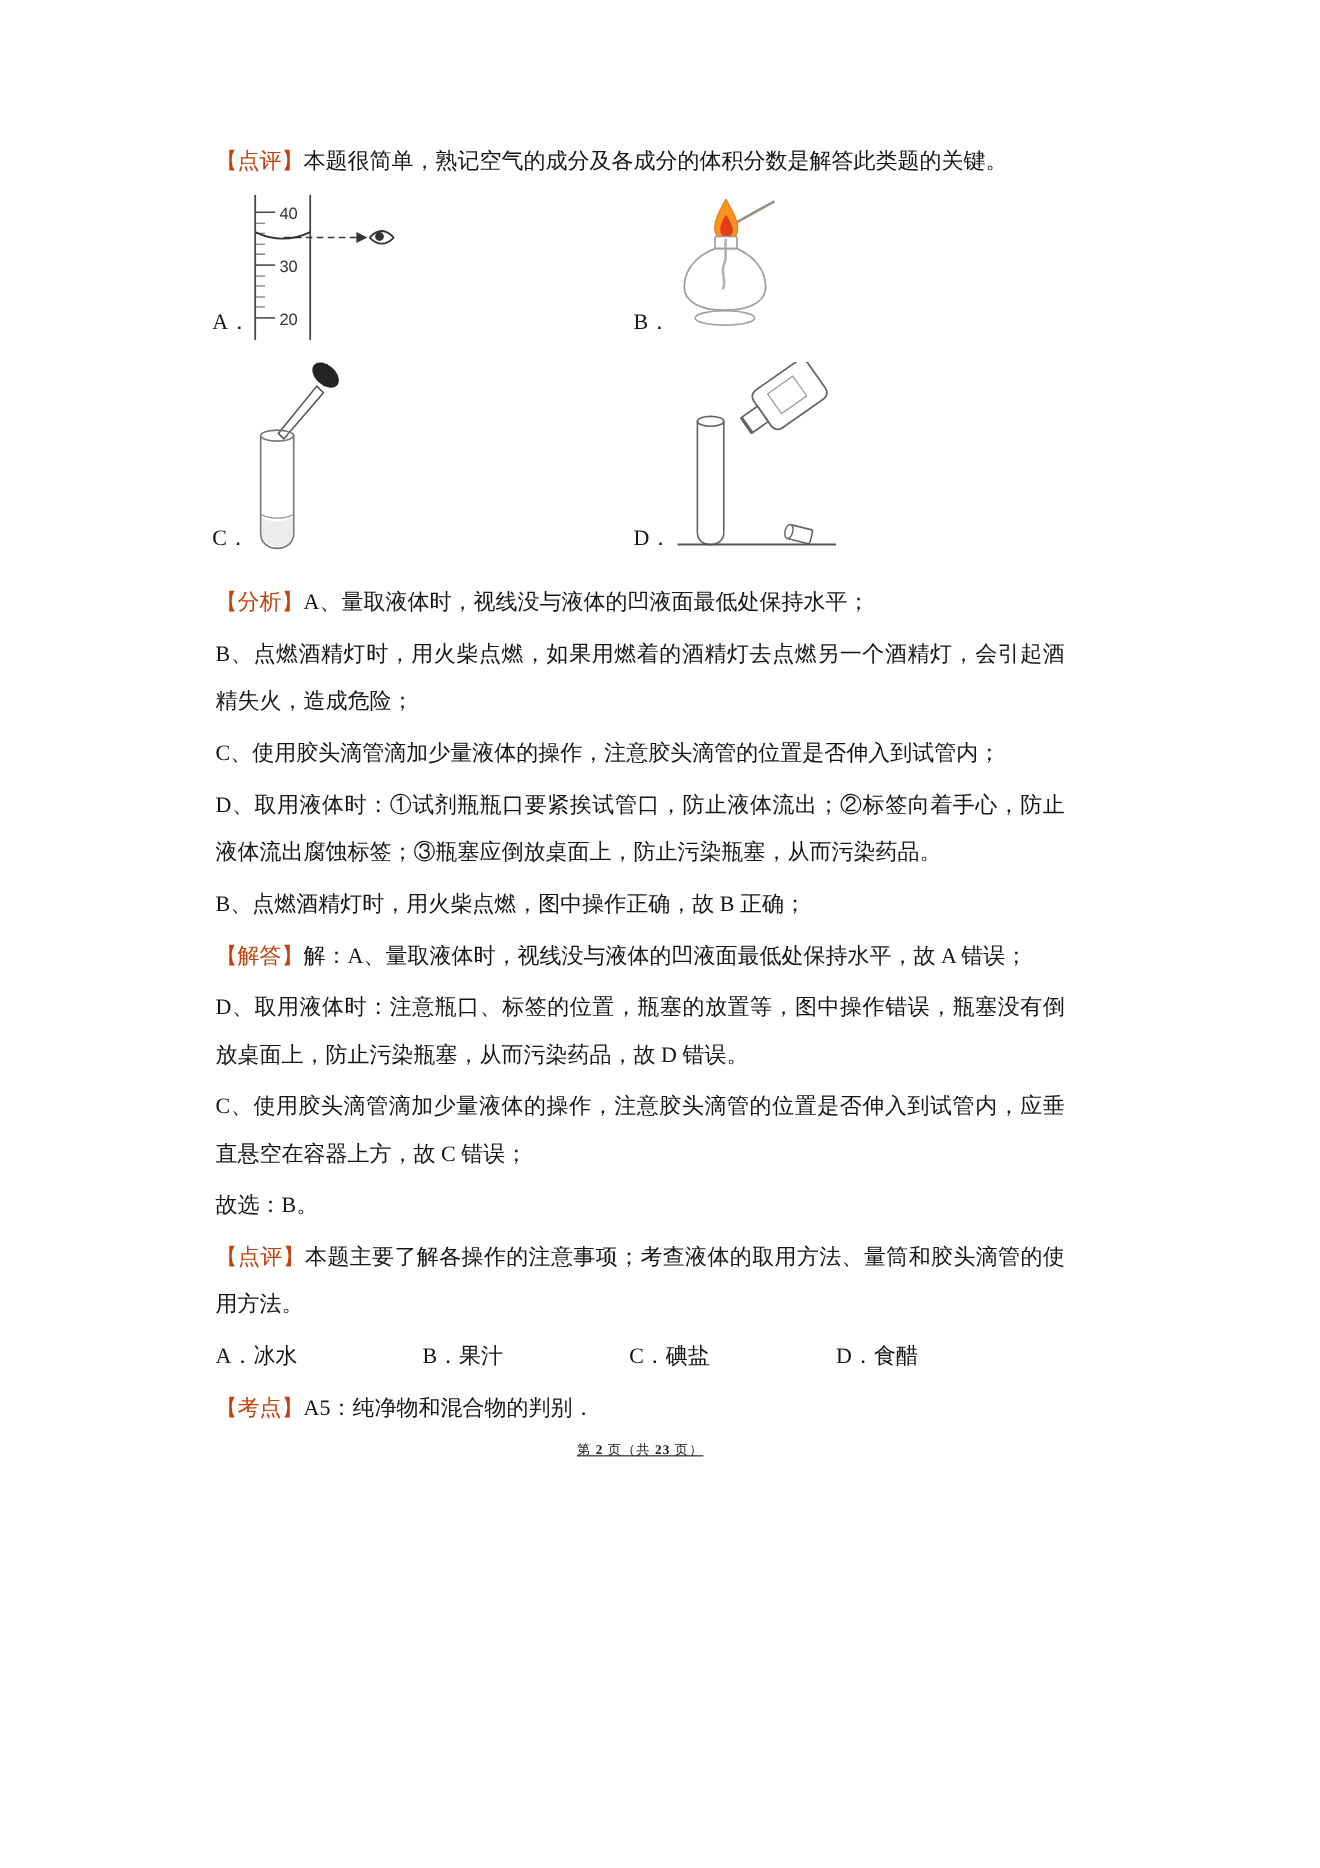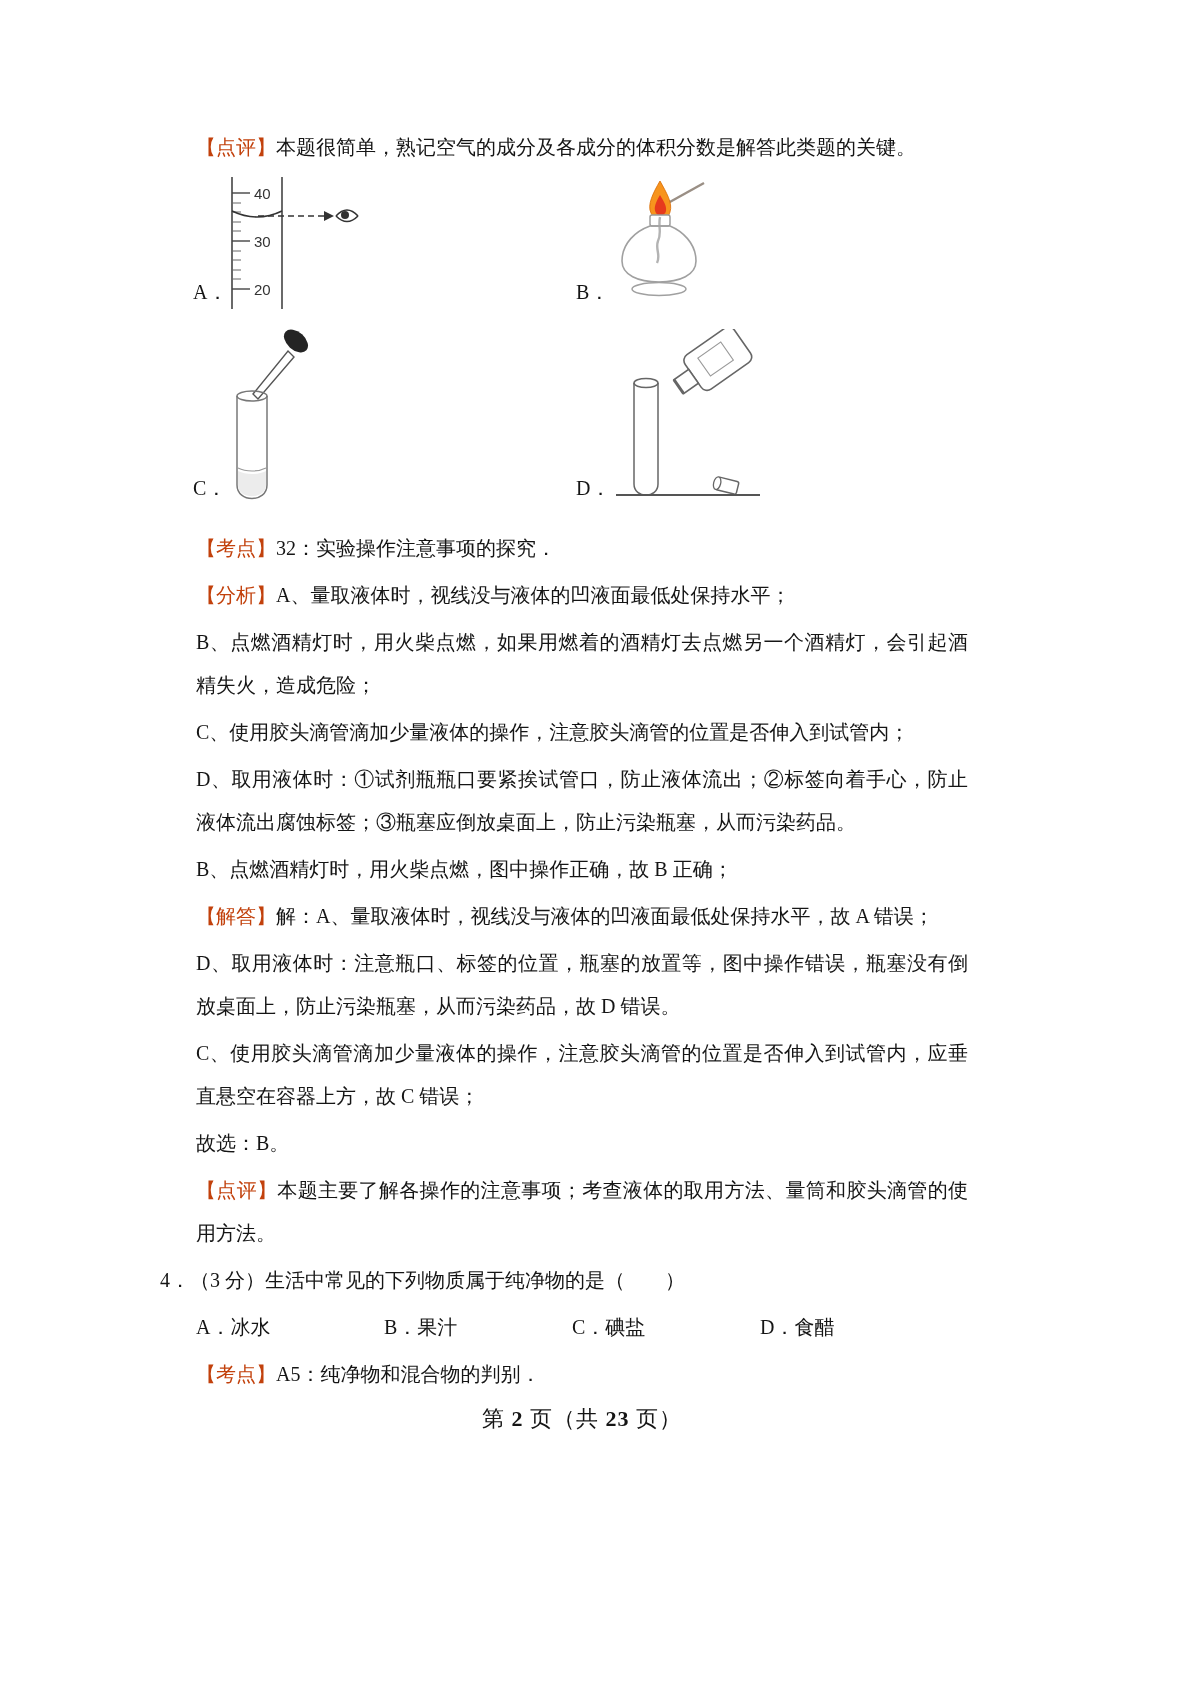--- a/index.html
+++ b/index.html
@@ -25,23 +25,24 @@
   .figures {
     position: relative;
     height: 342px;
     margin: 6px 0 10px 0;
   }
   .fig { position: absolute; }
   .fig-label { position: absolute; font-size: 20px; }
   .opt { display: inline-block; width: 188px; }
   .footer {
     text-align: center;
-    font-size: 22px;
+    font-size: 12px;
     margin-top: 8px;
     letter-spacing: 1px;
+    text-decoration: underline;
   }
   .footer .num { font-weight: bold; }
   svg { display: block; }
   svg text.scale-num {
     font-family: "Liberation Sans", "DejaVu Sans", sans-serif;
     font-size: 15px;
     fill: #333;
   }
 </style>
 </head>
@@ -147,21 +148,20 @@
           <ellipse cx="102" cy="156.5" rx="3.5" ry="6.5" fill="#fff" stroke="#666" stroke-width="1.3"></ellipse>
         </g>
 
         <line x1="2" y1="166" x2="146" y2="166" stroke="#555" stroke-width="2"></line>
       </svg>
     </div>
     <span class="fig-label" style="left:380px; top:300px;">D．</span>
 
   </div>
 
-  <p class="para"><span class="blue">【考点】</span><span>32：实验操作注意事项的探究．</span></p>
 
   <p class="para"><span class="blue">【分析】</span><span>A、量取液体时，视线没与液体的凹液面最低处保持水平；</span></p>
 
   <p class="para">B、点燃酒精灯时，用火柴点燃，如果用燃着的酒精灯去点燃另一个酒精灯，会引起酒精失火，造成危险；</p>
 
   <p class="para">C、使用胶头滴管滴加少量液体的操作，注意胶头滴管的位置是否伸入到试管内；</p>
 
   <p class="para">D、取用液体时：①试剂瓶瓶口要紧挨试管口，防止液体流出；②标签向着手心，防止液体流出腐蚀标签；③瓶塞应倒放桌面上，防止污染瓶塞，从而污染药品。</p>
 
   <p class="para">B、点燃酒精灯时，用火柴点燃，图中操作正确，故 B 正确；</p>
@@ -169,21 +169,20 @@
   <p class="para"><span class="blue">【解答】</span><span>解：A、量取液体时，视线没与液体的凹液面最低处保持水平，故 A 错误；</span></p>
 
   <p class="para">D、取用液体时：注意瓶口、标签的位置，瓶塞的放置等，图中操作错误，瓶塞没有倒放桌面上，防止污染瓶塞，从而污染药品，故 D 错误。</p>
 
   <p class="para">C、使用胶头滴管滴加少量液体的操作，注意胶头滴管的位置是否伸入到试管内，应垂直悬空在容器上方，故 C 错误；</p>
 
   <p class="para">故选：B。</p>
 
   <p class="para"><span class="blue">【点评】</span><span>本题主要了解各操作的注意事项；考查液体的取用方法、量筒和胶头滴管的使用方法。</span></p>
 
-  <p class="para q-num">4．（3 分）生活中常见的下列物质属于纯净物的是（　　）</p>
 
   <p class="para options-row"><span class="opt">A．冰水</span><span class="opt">B．果汁</span><span class="opt">C．碘盐</span><span class="opt">D．食醋</span></p>
 
   <p class="para"><span class="blue">【考点】</span><span>A5：纯净物和混合物的判别．</span></p>
 
 
   <div class="footer"><span>第 </span><span class="num">2</span><span> 页（共 </span><span class="num">23</span><span> 页）</span></div>
 
 </div>
 

